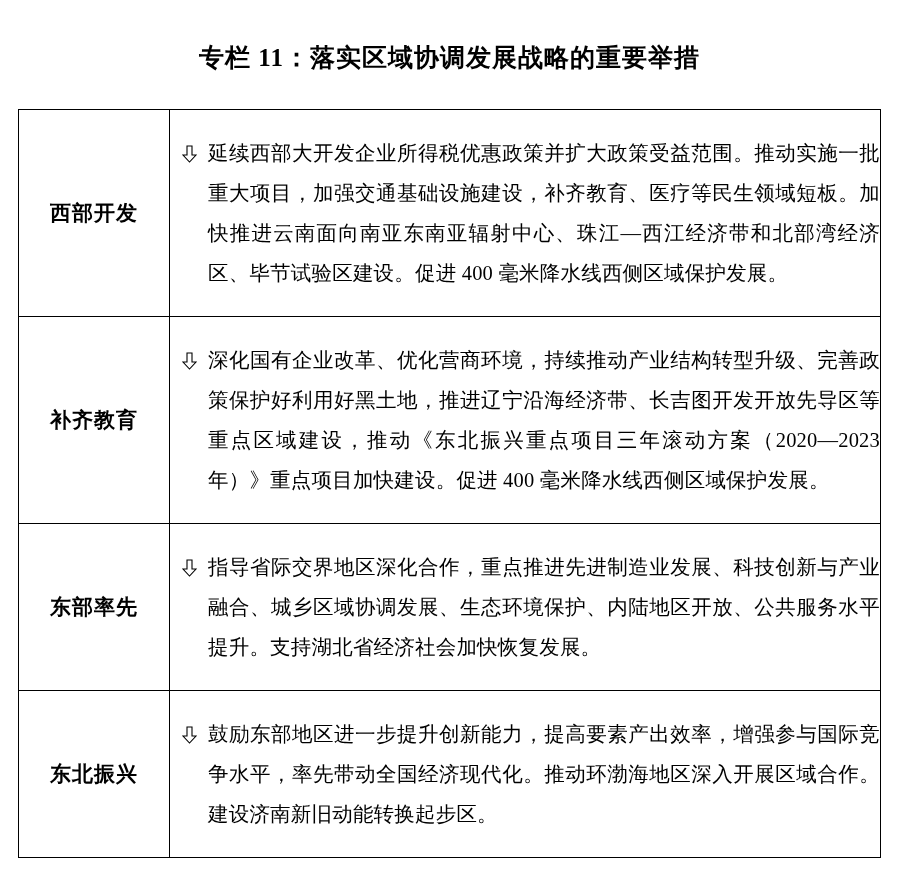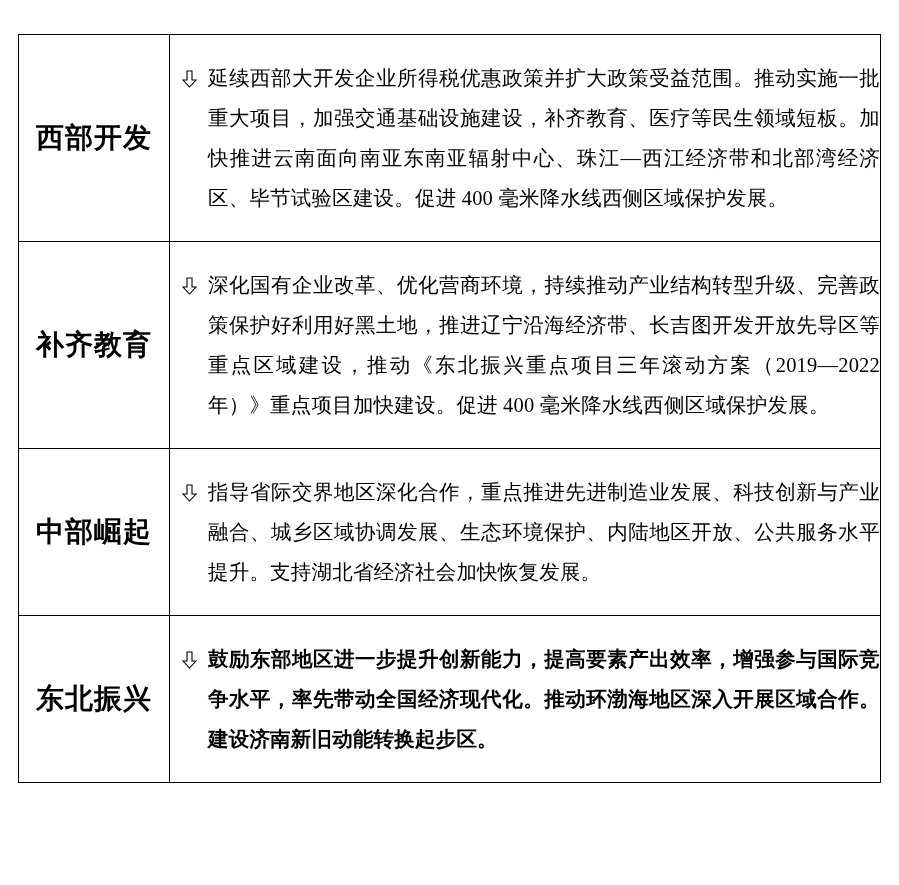--- a/index.html
+++ b/index.html
@@ -40,21 +40,21 @@
     border: 1.5px solid #000;
   }
   table.box-table td {
     border: 1.5px solid #000;
     vertical-align: middle;
     padding: 0;
   }
   td.label-cell {
     width: 150px;
     text-align: center;
-    font-size: 28px;
+    font-size: 21px;
     font-weight: bold;
     letter-spacing: 1px;
     padding: 6px 4px;
   }
   td.content-cell {
     padding: 16px 14px 16px 10px;
   }
   .content-inner {
     display: flex;
     align-items: flex-start;
@@ -77,27 +77,28 @@
     font-size: 20.5px;
     line-height: 40px;
     text-align: justify;
     text-justify: inter-ideograph;
     letter-spacing: 0.2px;
     word-break: break-all;
   }
   .row-1 .content-cell { height: 206px; }
   .row-2 .content-cell { height: 206px; }
   .row-3 .content-cell { height: 166px; }
-  .row-4 .content-cell { height: 166px; font-weight: bold; }
+  .row-4 .content-cell { height: 166px; }
 </style>
 </head>
 <body>
 
 <div class="page">
 
+  <div class="doc-title">专栏 11：落实区域协调发展战略的重要举措</div>
 
   <div class="table-wrap">
     <table class="box-table">
       <tbody>
         <tr class="row-1">
           <td class="label-cell">西部开发</td>
           <td class="content-cell">
             <div class="content-inner">
               <span class="bullet">
                 <svg width="15" height="18" viewBox="0 0 15 18" aria-hidden="true">
@@ -110,26 +111,26 @@
         </tr>
         <tr class="row-2">
           <td class="label-cell">补齐教育</td>
           <td class="content-cell">
             <div class="content-inner">
               <span class="bullet">
                 <svg width="15" height="18" viewBox="0 0 15 18" aria-hidden="true">
                   <path d="M5 1 H10 V10 H14 L7.5 17 L1 10 H5 Z" fill="none" stroke="#000" stroke-width="1.1"></path>
                 </svg>
               </span>
-              <span class="para">深化国有企业改革、优化营商环境，持续推动产业结构转型升级、完善政策保护好利用好黑土地，推进辽宁沿海经济带、长吉图开发开放先导区等重点区域建设，推动《东北振兴重点项目三年滚动方案（2019—2022 年）》重点项目加快建设。促进 400 毫米降水线西侧区域保护发展。</span>
+              <span class="para">深化国有企业改革、优化营商环境，持续推动产业结构转型升级、完善政策保护好利用好黑土地，推进辽宁沿海经济带、长吉图开发开放先导区等重点区域建设，推动《东北振兴重点项目三年滚动方案（2020—2023 年）》重点项目加快建设。促进 400 毫米降水线西侧区域保护发展。</span>
             </div>
           </td>
         </tr>
         <tr class="row-3">
-          <td class="label-cell">中部崛起</td>
+          <td class="label-cell">东部率先</td>
           <td class="content-cell">
             <div class="content-inner">
               <span class="bullet">
                 <svg width="15" height="18" viewBox="0 0 15 18" aria-hidden="true">
                   <path d="M5 1 H10 V10 H14 L7.5 17 L1 10 H5 Z" fill="none" stroke="#000" stroke-width="1.1"></path>
                 </svg>
               </span>
               <span class="para">指导省际交界地区深化合作，重点推进先进制造业发展、科技创新与产业融合、城乡区域协调发展、生态环境保护、内陆地区开放、公共服务水平提升。支持湖北省经济社会加快恢复发展。</span>
             </div>
           </td>

